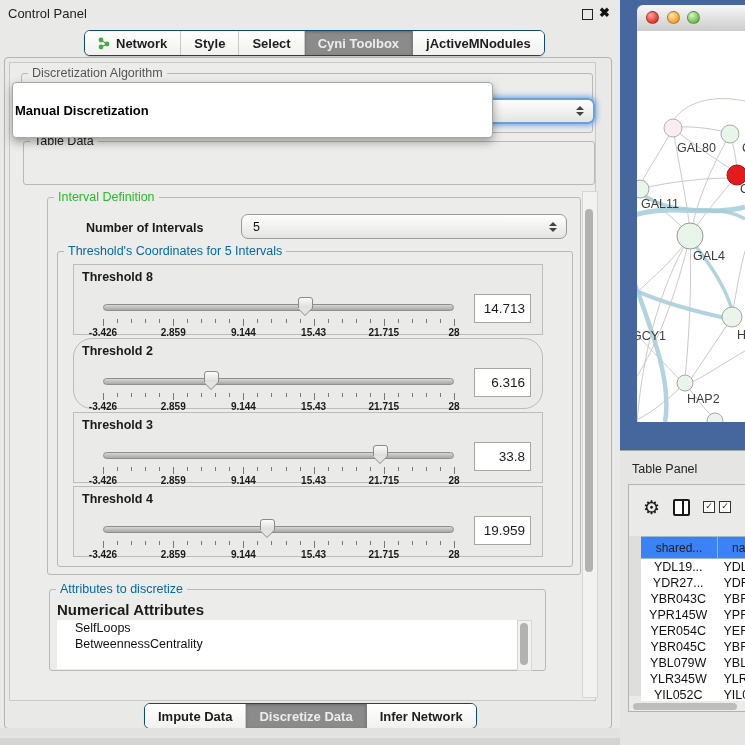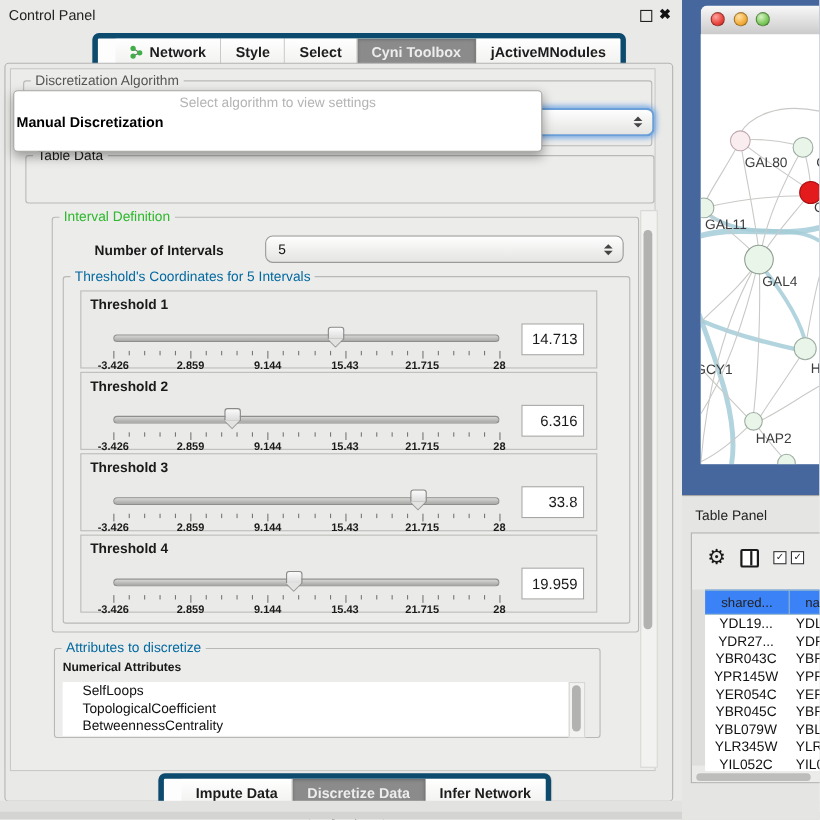--- a/index.html
+++ b/index.html
@@ -7,22 +7,22 @@
        font-family:"Liberation Sans",sans-serif;color:#1a1a1a;position:relative;}
   .abs{position:absolute;}
 
   
   #titlebar{left:0;top:0;width:620px;height:28px;background:#e9e9e7;}
   #titlebar .title{position:absolute;left:8px;top:6px;font-size:13px;color:#222;}
   .win-float{position:absolute;left:582px;top:9px;width:9px;height:9px;border:1.5px solid #222;}
   .win-close{position:absolute;left:599px;top:5px;font-size:13px;font-weight:bold;color:#111;}
 
   
-  .tabstrip{position:absolute;display:flex;height:24px;border:5px solid #0c4a6e;border-radius:6px;
-            background:#fdfdfd;overflow:hidden;box-shadow:0 1px 1px rgba(0,0,0,.15);padding-left:16px;}
+  .tabstrip{position:absolute;display:flex;height:24px;border:1px solid #0c4a6e;border-radius:6px;
+            background:#fdfdfd;overflow:hidden;box-shadow:0 1px 1px rgba(0,0,0,.15);}
   .tab{display:flex;align-items:center;padding:0 13px;font-size:13px;font-weight:bold;color:#1c1c1c;
        border-right:1px solid #c9c9c7;background:linear-gradient(#ffffff,#f1f1ef);cursor:default;white-space:nowrap;}
   .tab:last-child{border-right:none;}
   .tab.sel{background:#8b8b8b;color:#ededed;border-right:1px solid #7c7c7c;box-shadow:inset 0 1px 3px rgba(0,0,0,.25);}
   .tab .ticon{margin-right:6px;display:inline-block;width:12px;height:13px;}
 
   
   #outer-panel{left:4px;top:57px;width:606px;height:670px;border:1px solid #b4b4b2;border-radius:4px;background:#e9e9e7;}
   #inner-panel{left:9px;top:62px;width:585px;height:637px;border:1px solid #c9c9c7;background:#ececea;}
 
@@ -174,21 +174,21 @@
         <i class="up"></i>
         <i class="dn"></i>
       </span>
   </div>
 
   <div class="group" style="left:47px;top:188px;width:514px;height:314px;">
     <span class="legend bluetext">Threshold's Coordinates for 5 Intervals</span>
   </div>
 
   <div class="thr" style="top:201px;">
-    <div class="thr-title">Threshold 1</div>
+    <div class="thr-title">Threshold 8</div>
     <div class="thr-slider">
         <div class="track"></div>
         <div class="tick major" style="left: 0px;"></div>
         <div class="tick" style="left: 14.04px;"></div>
         <div class="tick" style="left: 28.08px;"></div>
         <div class="tick" style="left: 42.12px;"></div>
         <div class="tick" style="left: 56.16px;"></div>
         <div class="tick major" style="left: 70.2px;"></div>
         <div class="tick" style="left: 84.24px;"></div>
         <div class="tick" style="left: 98.28px;"></div>
@@ -214,21 +214,21 @@
         <div class="tlab" style="left: 45.2px;">2.859</div>
         <div class="tlab" style="left: 115.4px;">9.144</div>
         <div class="tlab" style="left: 185.6px;">15.43</div>
         <div class="tlab" style="left: 255.8px;">21.715</div>
         <div class="tlab" style="left: 326px;">28</div>
         <div class="thumb-rect" style="left: 195.096px;"></div>
         <div class="thumb-tip" style="left: 195.096px; top: 10px;"></div>
       </div>
     <div class="thr-value">14.713</div>
   </div>
-  <div class="thr" style="top:275px;">
+  <div class="thr" style="top:275px;border-radius:19px;">
     <div class="thr-title">Threshold 2</div>
     <div class="thr-slider">
         <div class="track"></div>
         <div class="tick major" style="left: 0px;"></div>
         <div class="tick" style="left: 14.04px;"></div>
         <div class="tick" style="left: 28.08px;"></div>
         <div class="tick" style="left: 42.12px;"></div>
         <div class="tick" style="left: 56.16px;"></div>
         <div class="tick major" style="left: 70.2px;"></div>
         <div class="tick" style="left: 84.24px;"></div>
@@ -341,24 +341,23 @@
         <div class="tlab" style="left: 326px;">28</div>
         <div class="thumb-rect" style="left: 157.468px;"></div>
         <div class="thumb-tip" style="left: 157.468px; top: 10px;"></div>
       </div>
     <div class="thr-value">19.959</div>
   </div>
 
   <div class="group" style="left:39px;top:526px;width:495px;height:80px;">
     <span class="legend bluetext">Attributes to discretize</span>
   </div>
-  <div class="abs bold" style="left:47px;top:538px;font-size:11px;">Numerical Attributes</div>
+  <div class="abs bold" style="left:47px;top:538px;font-size:15px;">Numerical Attributes</div>
   <div id="attr-list" class="abs" style="left:47px;top:557px;">
     <div class="item">SelfLoops</div>
-    <div class="item">TopologicalCoefficient</div>
     <div class="item">BetweennessCentrality</div>
   </div>
   <div class="vsb" style="left:507px;top:557px;width:13px;height:49px;">
     <div class="thumb" style="top:2px;height:42px;"></div>
   </div>
 
   <div id="apply-bar" class="abs">
     <div id="apply-btn">Apply</div>
   </div>
 </div>
@@ -371,21 +370,20 @@
       <span>Discretize Data</span>
     </div>
   <div class="tab">
       <span>Infer Network</span>
     </div>
 </div>
 <div class="abs" style="left:0;top:728px;width:745px;height:17px;background:#e2e2e0;"></div>
 <div class="abs" style="left:0;top:738px;width:745px;height:7px;background:#d4d4d2;"></div>
 
 <div id="popup" class="abs">
-  <div class="ph">Select algorithm to view settings</div>
   <div class="opt1">Manual Discretization</div>
 </div>
 
 <div id="blue-bg" class="abs"></div>
 <div id="mac-title" class="abs">
   <span class="light" id="lt-red"></span>
   <span class="light" id="lt-yellow"></span>
   <span class="light" id="lt-green"></span>
 </div>
 <div id="net-canvas" class="abs">

